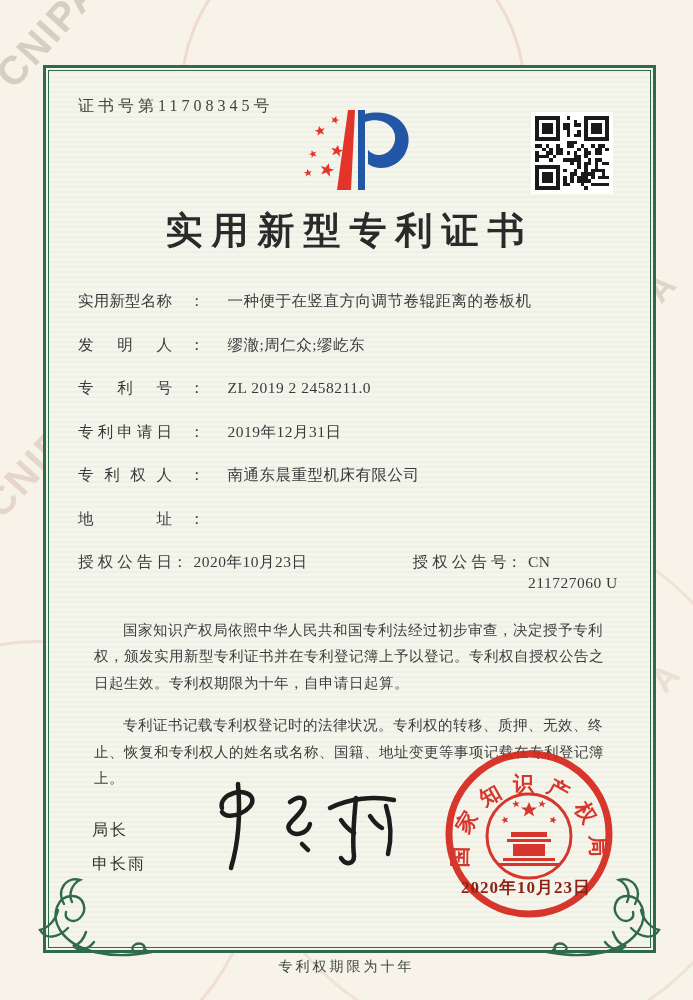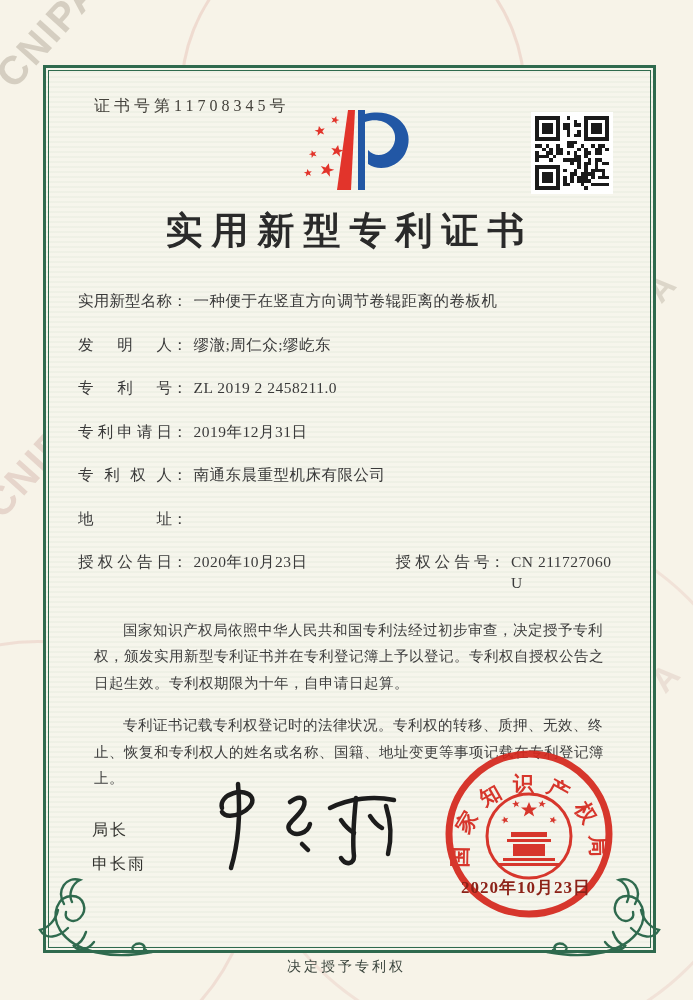--- a/index.html
+++ b/index.html
@@ -15,27 +15,27 @@
   .wm1{left:-18px;top:10px;font-size:40px;}
   .wm2{left:576px;top:300px;font-size:34px;color:rgba(158,148,128,0.30);}
   .wm3{left:-30px;top:440px;font-size:40px;color:rgba(196,156,146,0.34);}
   .wm4{left:168px;top:650px;font-size:36px;color:rgba(158,148,128,0.22);}
   .wm5{left:580px;top:690px;font-size:34px;color:rgba(196,156,146,0.22);}
   
   .frame{position:absolute;left:43px;top:65px;width:607px;height:882px;border:3px solid #2f6a4e;
          background:repeating-linear-gradient(180deg,#f6f5ec 0px,#f6f5ec 3px,#e7ecdf 4px,#f6f5ec 5px);}
   .frame-inner{position:absolute;left:2px;top:2px;right:2px;bottom:2px;border:1px solid #2f6a4e;}
   
-  .cert-no{position:absolute;left:48px;top:28px;font-size:16px;letter-spacing:4px;color:#44423c;}
+  .cert-no{position:absolute;left:32px;top:28px;font-size:16px;letter-spacing:4px;color:#44423c;}
   .logo{position:absolute;left:50%;top:36px;transform:translateX(-50%);}
   .qr{position:absolute;right:40px;top:44px;width:82px;height:82px;background:#ffffff;padding:4px;box-sizing:border-box;}
   .doc-title{position:absolute;top:138px;width:100%;text-align:center;font-size:37px;font-weight:bold;letter-spacing:9px;color:#2a2a2a;}
   
   .fields{position:absolute;left:32px;right:30px;top:222px;font-size:15.5px;color:#3a3a3a;}
-  .frow{display:flex;margin-bottom:22.5px;line-height:21px;}
+  .frow{display:flex;margin-bottom:22.5px;line-height:21px;gap:17px;}
   .flabel{display:inline-block;width:94px;text-align:justify;text-align-last:justify;flex:none;}
   .fcolon{flex:none;}
   .fvalue{margin-left:6px;letter-spacing:0.5px;}
   .pair{display:flex;}
   .pair2{margin-left:34px;}
   .pair1 .fvalue{width:168px;}
   .paras{margin-top:24px;font-size:14.5px;line-height:1.82;color:#3d3d3d;}
   .paras p{margin:16px;text-indent:2em;letter-spacing:0.5px;}
   
   .sign-block{position:absolute;left:32px;right:30px;top:700px;height:180px;}
@@ -412,14 +412,14 @@
       <g fill="none" stroke="#2f6a4e" stroke-width="2.4" stroke-linecap="round">
         <path d="M118,84 C76,92 40,84 26,62 C16,46 24,28 38,28 C50,28 54,42 46,50 C40,56 30,52 32,44"></path>
         <path d="M34,60 C24,70 12,72 6,62 C14,60 22,52 24,42"></path>
         <path d="M30,36 C22,22 32,8 46,12 C38,16 34,26 38,34"></path>
         <path d="M60,74 C54,82 44,84 40,78 C46,76 50,70 52,64"></path>
         <path d="M112,82 C100,88 94,80 102,76 C108,74 112,78 110,82"></path>
       </g>
     </svg>
   </div>
 
-  <div class="note">决定授予专利权</div>
+  <div class="note">专利权期限为十年</div>
 </div>
 
 </body></html>

